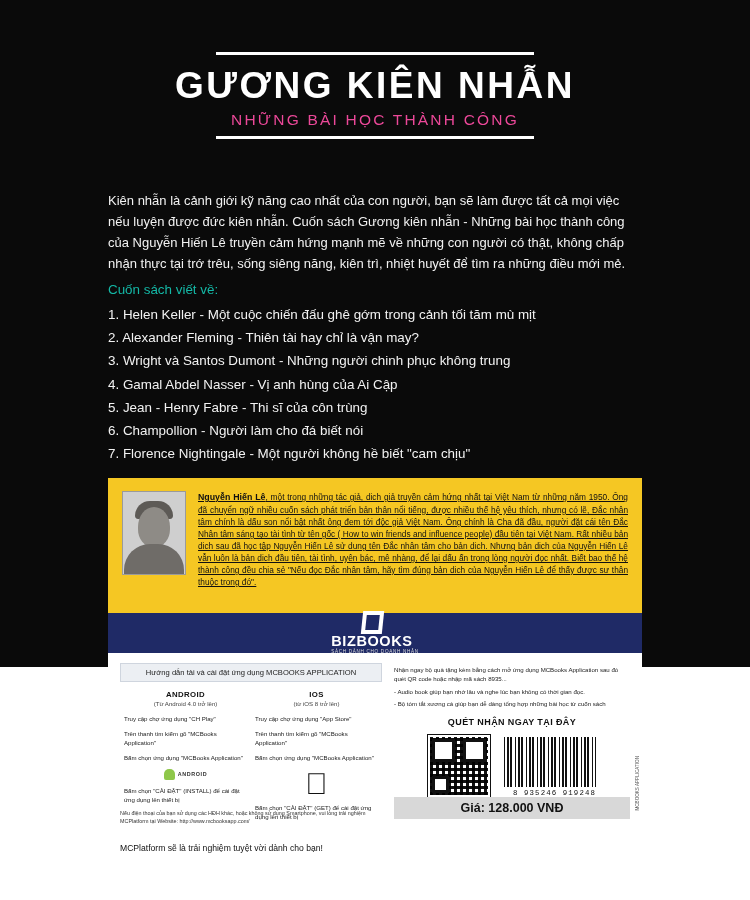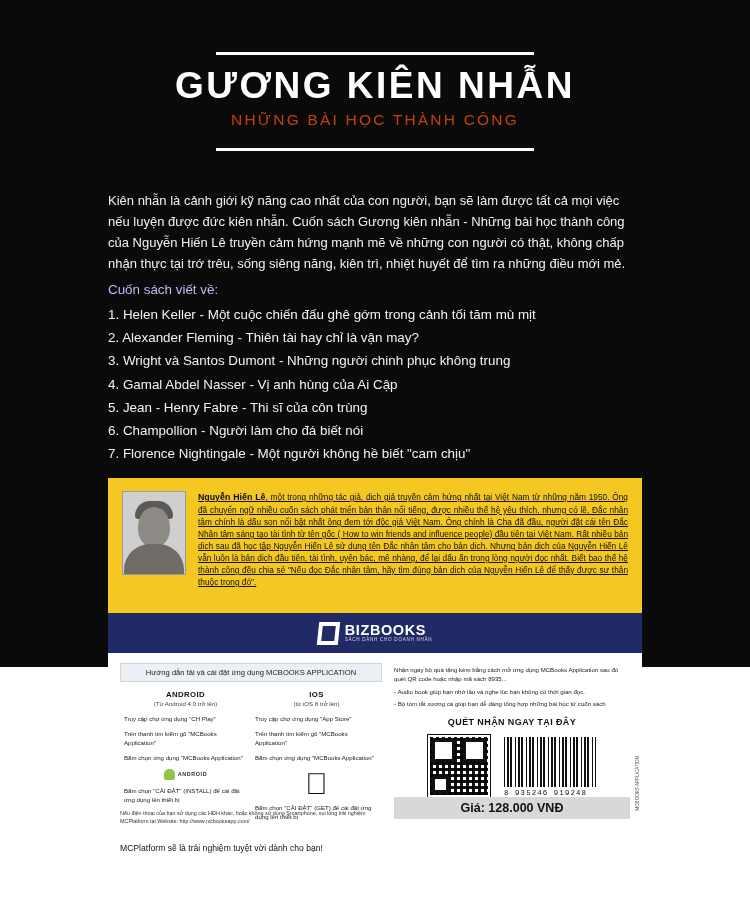--- a/index.html
+++ b/index.html
@@ -32,36 +32,36 @@
     font-weight:bold;
     font-size:37px;
     letter-spacing:2.5px;
     color:#ffffff;
     line-height:1.25;
     padding:8px 0 2px;
   }
   .title-sub {
     font-size:15.5px;
     letter-spacing:2.2px;
-    color:#c2410c;
-    padding-bottom:19px;
+    color:#ec4899;
+    padding-bottom:7px;
   }
   
   .intro {
     position:absolute;
     left:108px; top:190px; width:518px;
     color:#f2f2f2;
     font-size:13px;
     line-height:1.62;
     text-align:left;
   }
   .list-intro {
     position:absolute;
     left:108px; top:282px;
-    color:#c4b5fd;
+    color:#14b8a6;
     font-size:13.4px;
   }
   .list {
     position:absolute;
     left:108px; top:303px; width:540px;
     margin:0; padding:0;
     list-style:none;
   }
   .list li {
     color:#f2f2f2;
@@ -123,21 +123,21 @@
   
   .biz-bar {
     position:absolute;
     left:108px; top:613px;
     width:534px; height:40px;
     background:#1f2a66;
     display:flex;
     align-items:center;
     justify-content:center;
   }
-  .biz-logo { display:flex; align-items:center; }
+  .biz-logo { display:flex; align-items:center;flex-direction:column; }
   .biz-mark {
     width:21px; height:23px;
     background:#ffffff;
     margin-right:6px;
     position:relative;
     transform:skewX(-6deg);
   }
   .biz-mark:after {
     content:"";
     position:absolute;
@@ -265,21 +265,21 @@
     border:3px solid #111;
     background:#fff;
   }
   .qr:before { left:2px; top:2px; }
   .qr:after { right:2px; top:2px; }
   .qr .q3 {
     position:absolute; left:2px; bottom:2px;
     width:17px; height:17px;
     border:3px solid #111; background:#fff;
   }
-  .barcode-box { text-align:left; }
+  .barcode-box { text-align:right; }
   .barcode {
     width:92px; height:50px;
     background:
       repeating-linear-gradient(90deg,
         #111 0 1px, #fff 1px 3px, #111 3px 5px, #fff 5px 6px,
         #111 6px 8px, #fff 8px 11px);
     margin:0 auto;
   }
   .barcode-num {
     font-family:"Liberation Mono", monospace;

